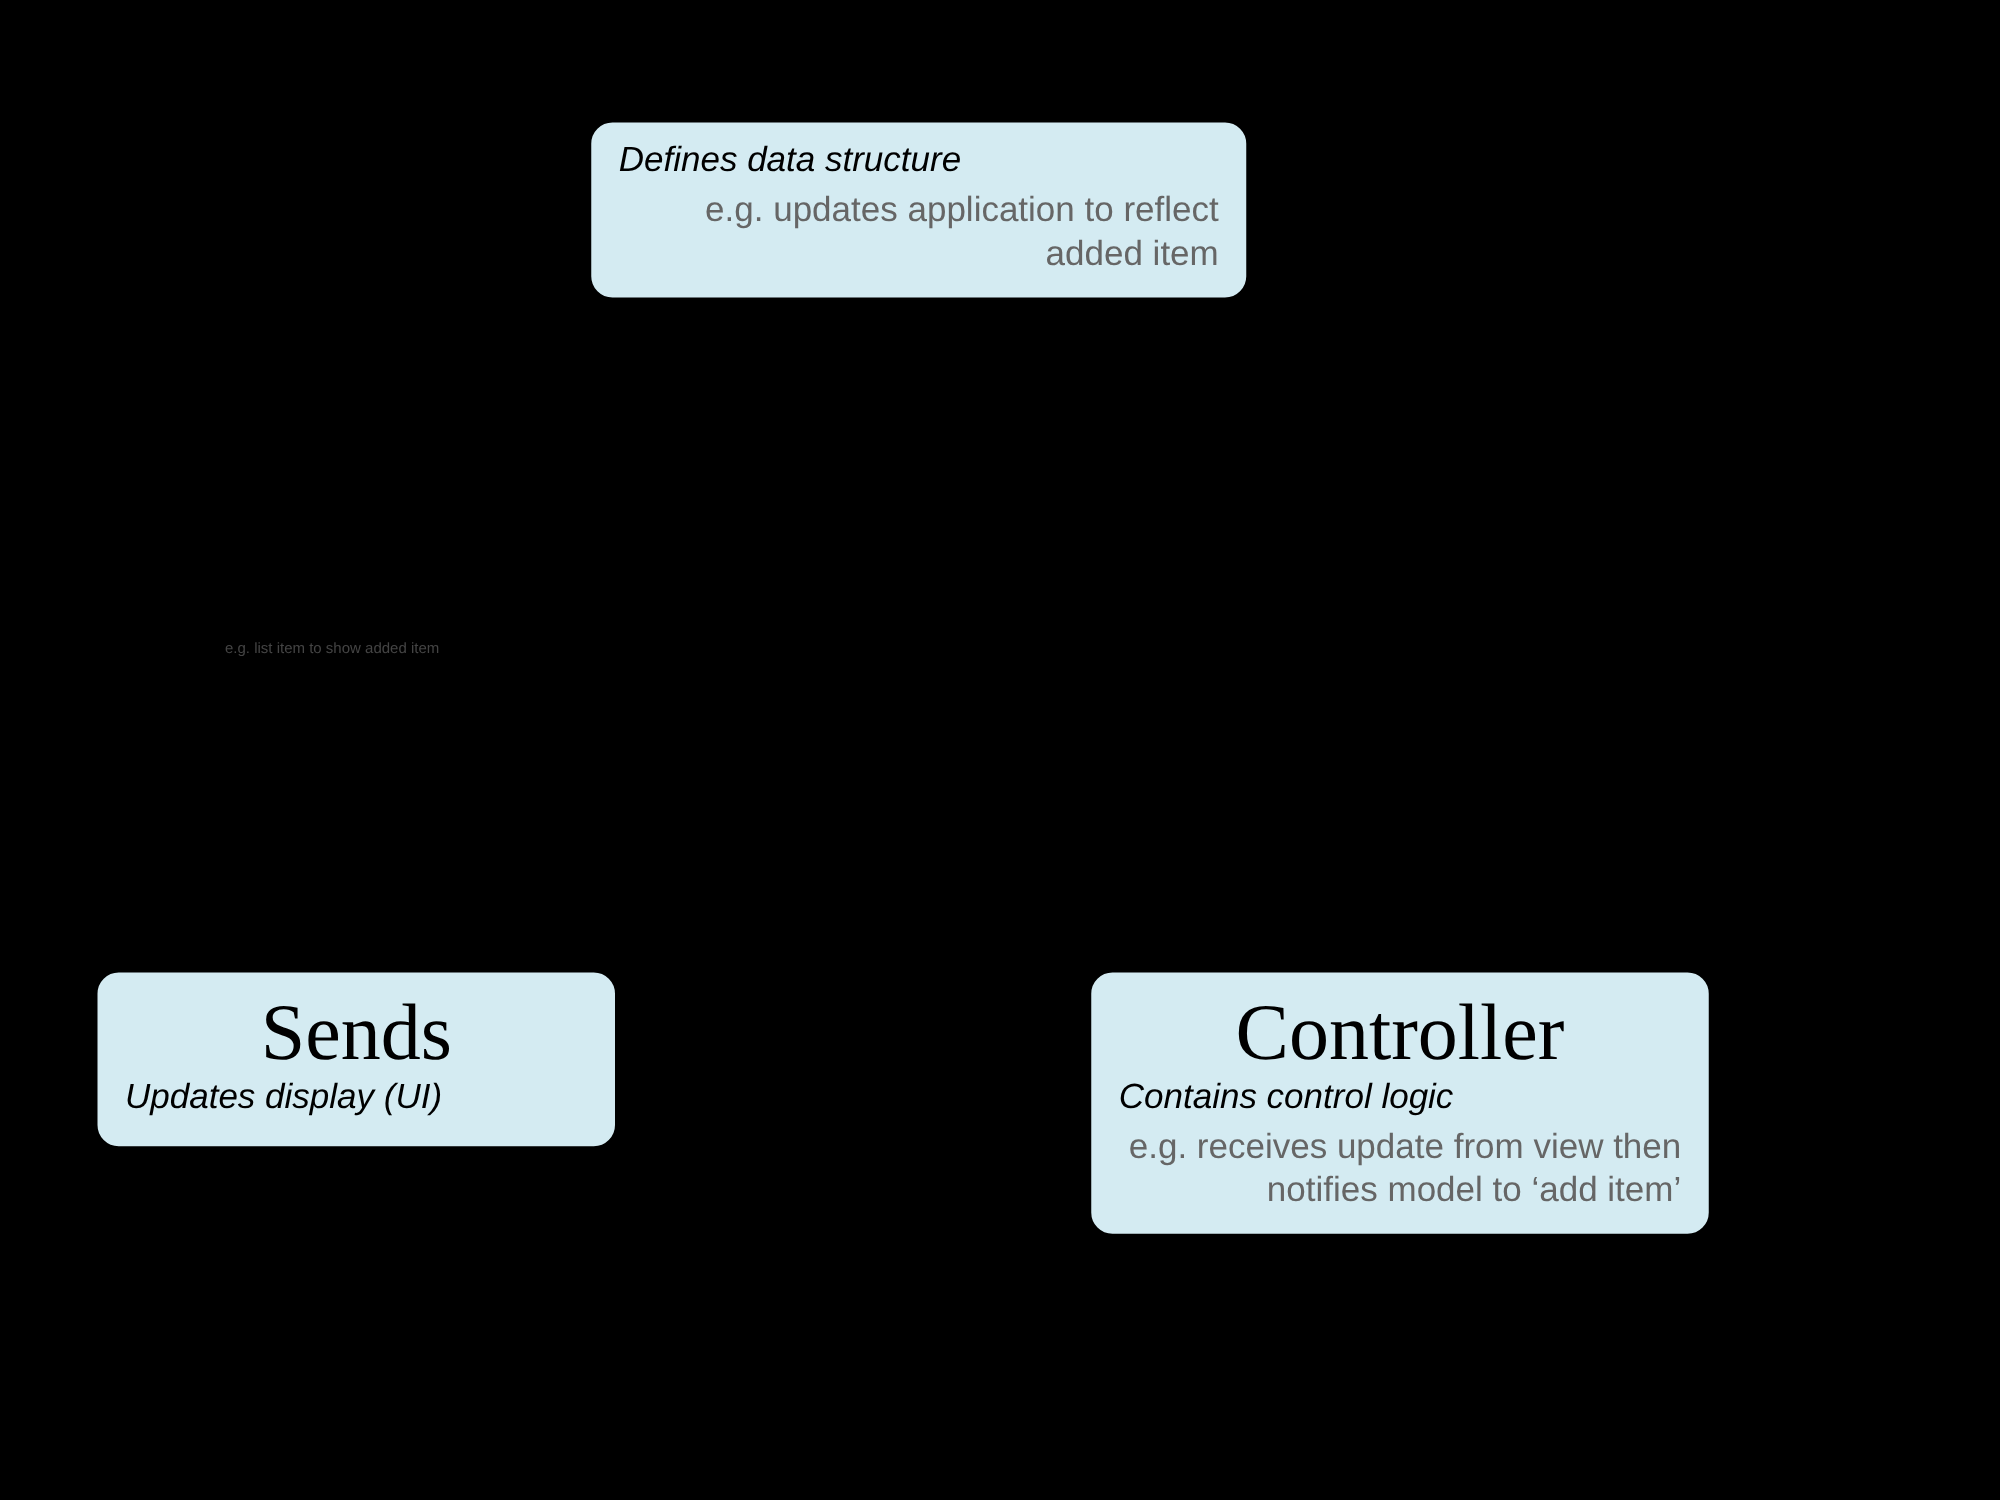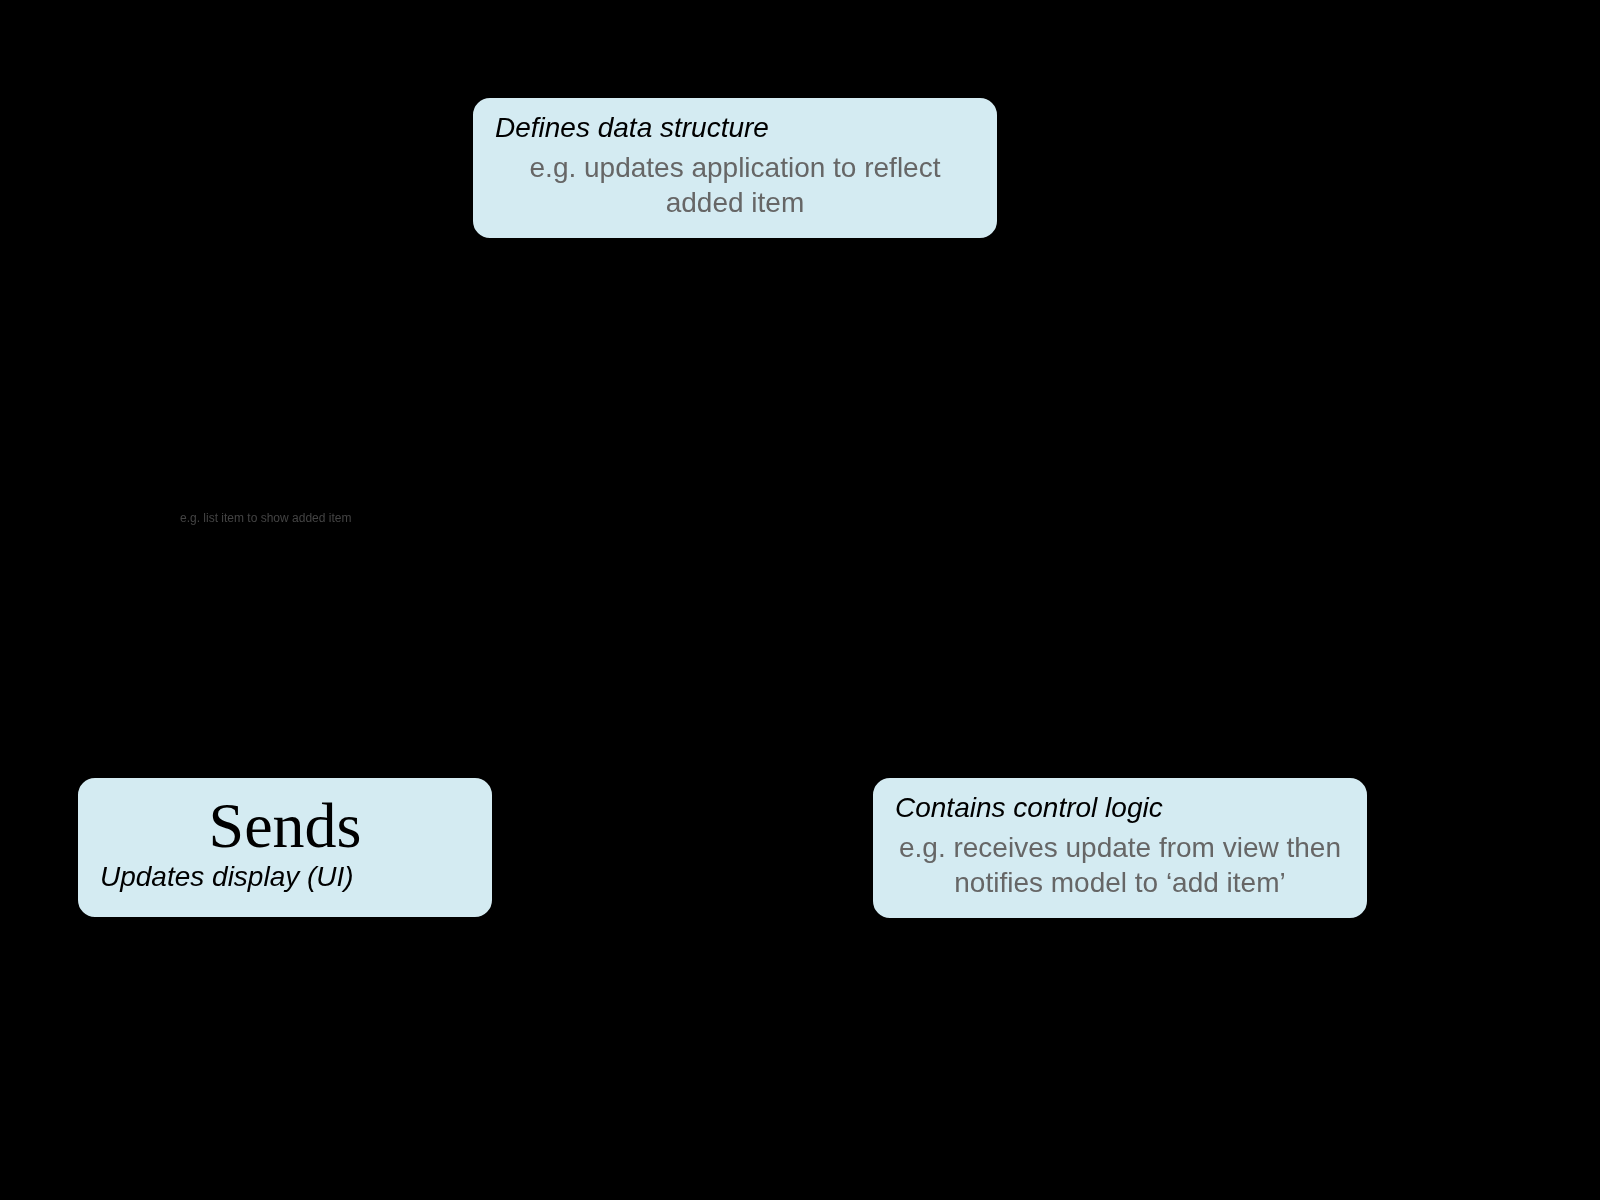--- a/index.html
+++ b/index.html
@@ -35,21 +35,21 @@
     color: #000;
     font-family: Arial, Helvetica, sans-serif;
     margin-bottom: 6px;
     font-style: italic;
   }
   .node-example {
     font-size: 28px;
     color: #666;
     font-family: Arial, Helvetica, sans-serif;
     line-height: 1.25;
-    text-align: center;
+    text-align: right;
   }
   .edge-label {
     position: absolute;
     font-family: Arial, Helvetica, sans-serif;
     color: #000;
   }
   .edge-label .primary {
     font-size: 26px;
     font-weight: bold;
   }
@@ -75,20 +75,21 @@
     <div class="node-subtitle">Defines data structure</div>
     <div class="node-example">e.g. updates application to reflect added item</div>
   </div>
 
   <div class="node" style="left:75px; top:775px; width:420px;">
     <div class="node-title">Sends</div>
     <div class="node-subtitle">Updates display (UI)</div>
   </div>
 
   <div class="node" style="left:870px; top:775px; width:500px;">
+    <div class="node-title">Controller</div>
     <div class="node-subtitle">Contains control logic</div>
     <div class="node-example">e.g. receives update from view then notifies model to ‘add item’</div>
   </div>
 
   <svg class="arrows" viewBox="0 0 1600 1200">
     <defs>
       <marker id="arrowhead" markerWidth="6" markerHeight="6" refX="5" refY="3" orient="auto" markerUnits="strokeWidth">
         <path d="M0,0 L6,3 L0,6 Z" fill="#000"></path>
       </marker>
     </defs>

